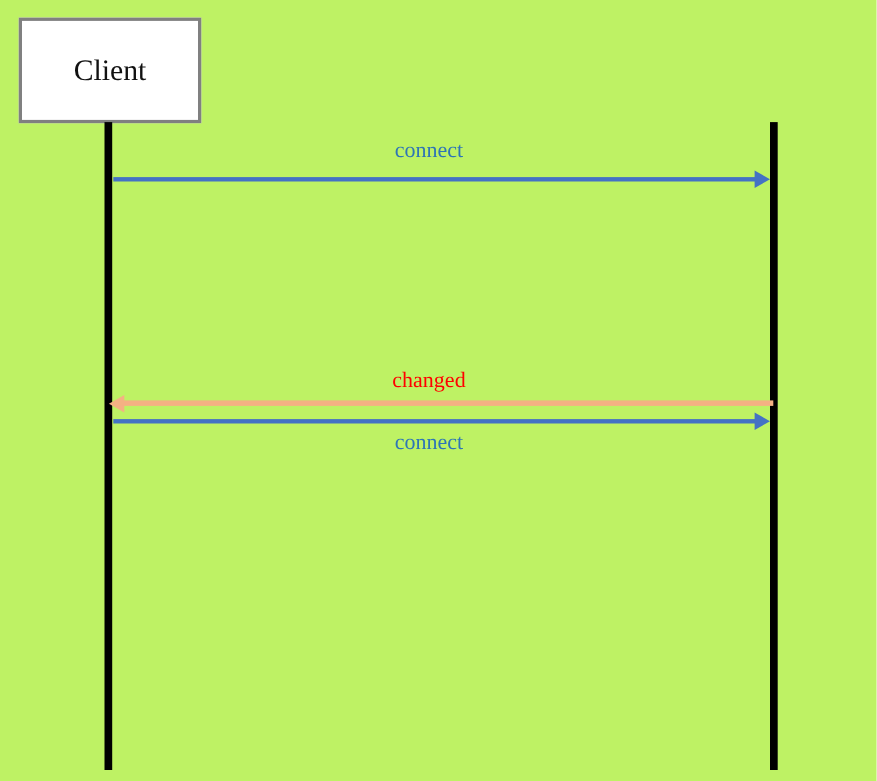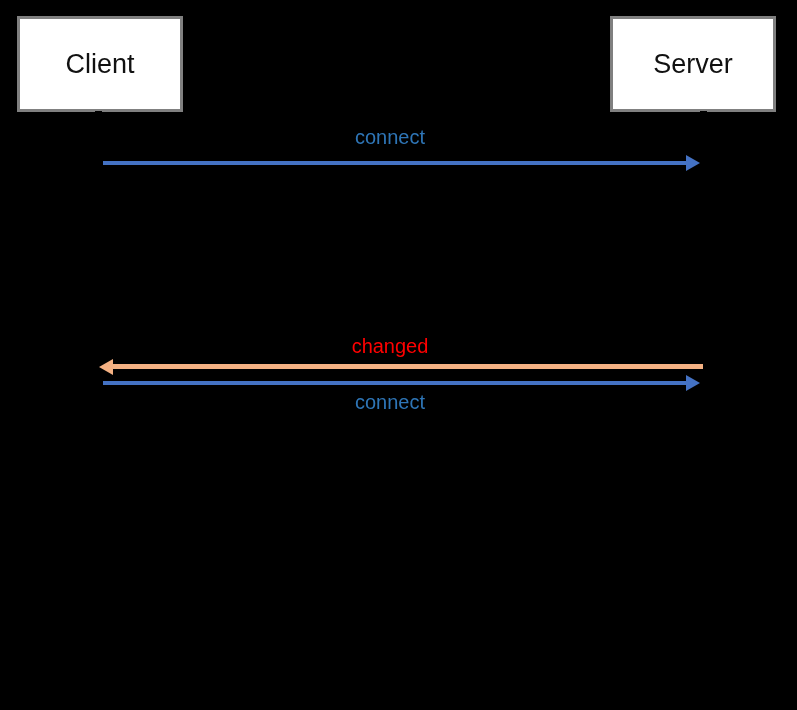--- a/index.html
+++ b/index.html
@@ -4,22 +4,22 @@
 <style>
   html, body {
     margin: 0;
     padding: 0;
     background: #ffffff;
   }
   .canvas {
     position: relative;
     width: 797px;
     height: 710px;
-    background: #000000;
-    font-family: Liberation Sans, sans-serif;
+    background: #bef264;
+    font-family: Liberation Serif, serif;
     overflow: hidden;
   }
 
   
   .actor-box {
     position: absolute;
     top: 16px;
     width: 166px;
     height: 96px;
     box-sizing: border-box;
@@ -89,23 +89,20 @@
   .arrow-orange .head { left: 0; border-right: 14px solid #F4B183; }
 </style>
 </head>
 <body>
 
 <div class="canvas">
 
   <div class="actor-box actor-client">
     <span>Client</span>
   </div>
-  <div class="actor-box actor-server">
-    <span>Server</span>
-  </div>
 
   <div class="lifeline lifeline-client"></div>
   <div class="lifeline lifeline-server"></div>
 
   <div class="msg-label label-blue label-connect-1">connect</div>
   <div class="arrow arrow-blue arrow-connect-1">
     <div class="line"></div>
     <div class="head"></div>
   </div>
 

